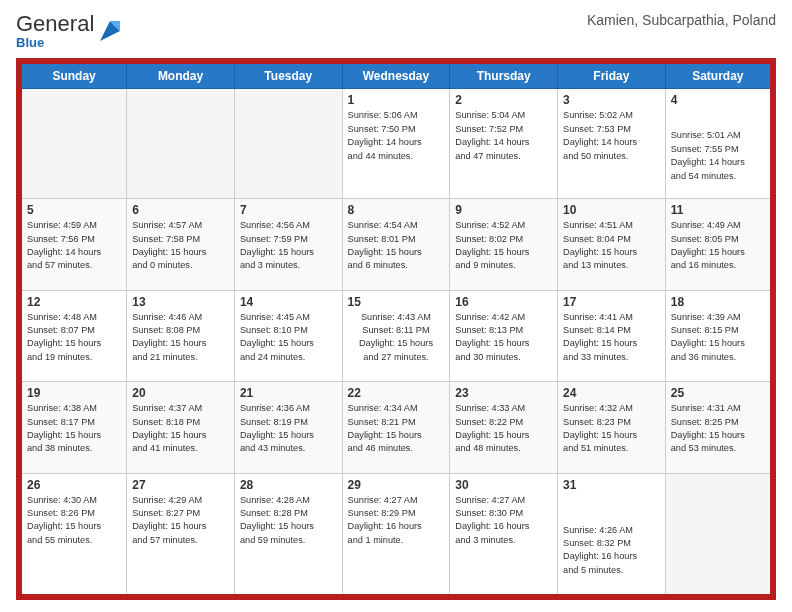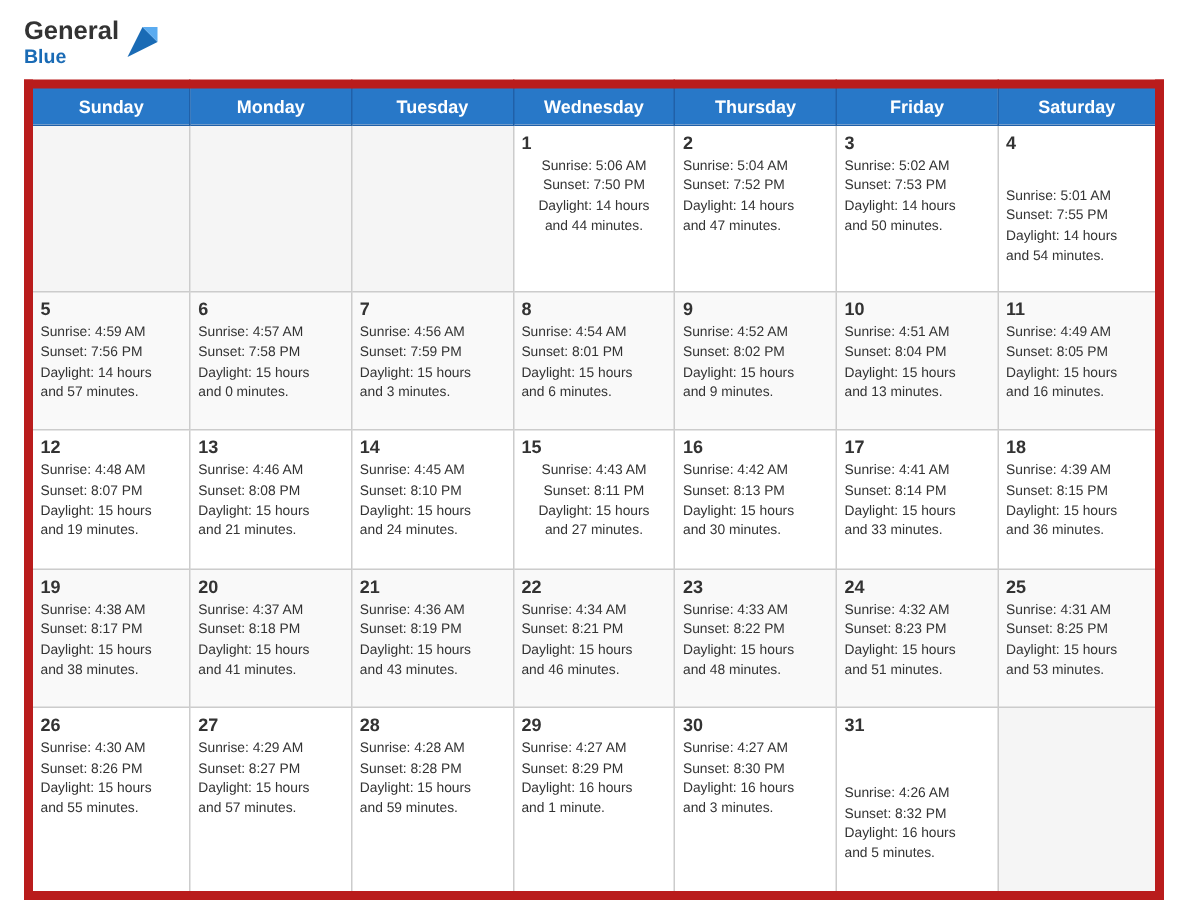--- a/index.html
+++ b/index.html
@@ -90,29 +90,30 @@
       background: #f9f9f9;
     }
   </style>
 </head>
 <body>
 
 <div class="page">
   <div class="header">
     <div class="logo">
       <div style="display:flex;flex-direction:column;line-height:1.1;">
-        <span style="font-size:17px;font-weight:bold;color:#333;">General</span>
+        <span style="font-size:22px;font-weight:normal;color:#333;">General</span>
         <span style="font-size:13px;font-weight:bold;color:#1a6bb5;">Blue</span>
       </div>
       <svg class="logo-icon" viewBox="0 0 28 28" xmlns="http://www.w3.org/2000/svg">
         <polygon points="4,24 14,4 24,14" fill="#1a6bb5"></polygon>
         <polygon points="14,4 24,14 24,4" fill="#5aabf0"></polygon>
       </svg>
     </div>
     <div class="title-block">
+      <div class="location">Kamien, Subcarpathia, Poland</div>
     </div>
   </div>
 
   <table class="calendar">
     <thead>
       <tr>
         <th>Sunday</th>
         <th>Monday</th>
         <th>Tuesday</th>
         <th>Wednesday</th>
@@ -121,21 +122,21 @@
         <th>Saturday</th>
       </tr>
     </thead>
     <tbody id="calendar-body">
     <tr>
           <td class="empty"></td>
           <td class="empty"></td>
           <td class="empty"></td>
           <td>
             <span class="day-num">1</span>
-            <div class="day-info" style="white-space: pre-line; text-align: center;">Sunrise: 5:06 AM
+            <div class="day-info" style="white-space: pre-line;">Sunrise: 5:06 AM
 Sunset: 7:50 PM
 Daylight: 14 hours
 and 44 minutes.</div>
           </td>
           <td>
             <span class="day-num">2</span>
             <div class="day-info" style="white-space: pre-line;">Sunrise: 5:04 AM
 Sunset: 7:52 PM
 Daylight: 14 hours
 and 47 minutes.</div>

